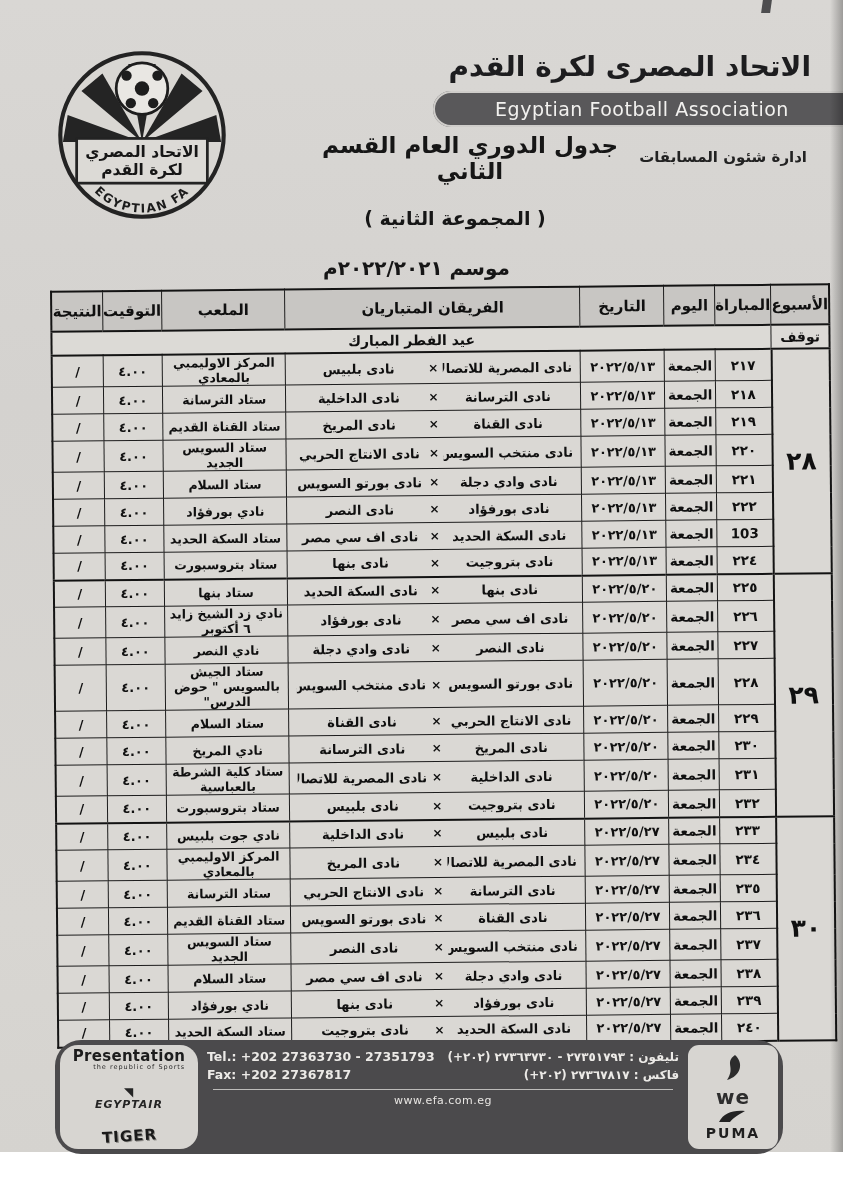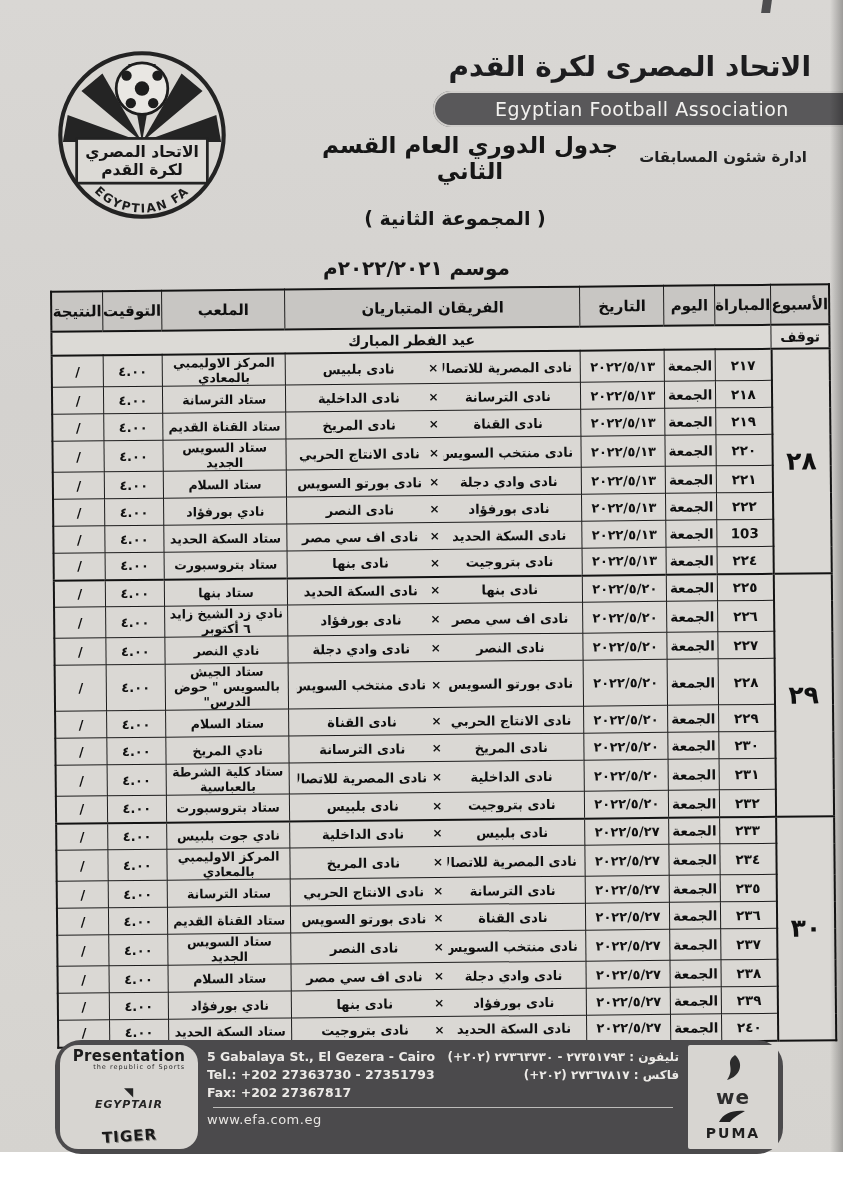--- a/index.html
+++ b/index.html
@@ -83,38 +83,38 @@
     background:#4b4a4c; border-radius:26px;
   }
   .footer-left-panel {
     position:absolute; left:5px; top:5px; bottom:5px; width:138px;
     background:#d7d5d1; border-radius:18px;
     display:flex; flex-direction:column; align-items:center; justify-content:space-between;
     padding:4px 2px;
   }
   .footer-right-panel {
     position:absolute; right:5px; top:5px; bottom:5px; width:90px;
-    background:#d7d5d1; border-radius:2px;
+    background:#d7d5d1; border-radius:11px;
     display:flex; flex-direction:column; align-items:center; justify-content:center; gap:2px;
   }
   .presentation-logo { text-align:right; line-height:1; }
   .presentation-logo .p1 { font-size:15px; font-weight:bold; color:#1c1c1c; letter-spacing:0.3px; }
   .presentation-logo .p2 { font-size:6.5px; color:#2a2a2a; letter-spacing:1px; }
   .egyptair-logo { font-size:11px; font-weight:bold; font-style:italic; color:#242424; letter-spacing:1px; }
   .egyptair-logo .falcon { font-style:normal; font-size:12px; display:block; text-align:center; line-height:0.9; }
   .tiger-logo { font-size:15px; font-weight:bold; color:#1a1a1a; letter-spacing:1px; text-shadow:1px 1px 0 #8f8d89; transform:rotate(-4deg); }
   .footer-center {
     position:absolute; left:152px; right:104px; top:8px; bottom:8px;
     color:#eceae7;
   }
   .contact-row { display:flex; justify-content:space-between; align-items:flex-start; }
   .contact-en { text-align:left; font-size:12.5px; font-weight:bold; line-height:1.45; }
   .contact-ar { text-align:right; direction:rtl; font-size:12px; font-weight:bold; line-height:1.5; }
   .footer-divider { border:none; border-top:1.5px solid #bdbcba; margin:5px 6px 4px 6px; }
-  .website { font-size:13px; color:#e8e6e3; letter-spacing:0.5px; }
+  .website { text-align:center; font-size:11px; color:#e8e6e3; letter-spacing:0.5px; }
   .we-logo { text-align:center; line-height:1; }
   .we-text { font-size:20px; font-weight:bold; color:#2d2d2d; letter-spacing:1px; }
   .puma-logo { text-align:center; line-height:1; }
   .puma-text { font-size:14px; font-weight:bold; color:#1f1f1f; letter-spacing:2px; }
 
   .watermark {
     position:absolute; left:372px; top:1208px;
     direction:ltr; font-size:19px; color:#3b82f6;
   }
   .watermark .cs { font-size:21px; }
@@ -564,21 +564,20 @@
       <div class="egyptair-logo">
         <span class="falcon">◥</span>
         <span>EGYPTAIR</span>
       </div>
       <div class="tiger-logo">TIGER</div>
     </div>
 
     <div class="footer-center">
       <div class="contact-row">
         <div class="contact-en">
-          <div>5 Gabalaya St., El Gezera - Cairo</div>
           <div>Tel.: +202 27363730 - 27351793</div>
           <div>Fax: +202 27367817</div>
         </div>
         <div class="contact-ar">
           <div>تليفون : ٢٧٣٥١٧٩٣ - ٢٧٣٦٣٧٣٠ (٢٠٢+)</div>
           <div>فاكس : ٢٧٣٦٧٨١٧ (٢٠٢+)</div>
         </div>
       </div>
       <hr class="footer-divider">
       <div class="website">www.efa.com.eg</div>

